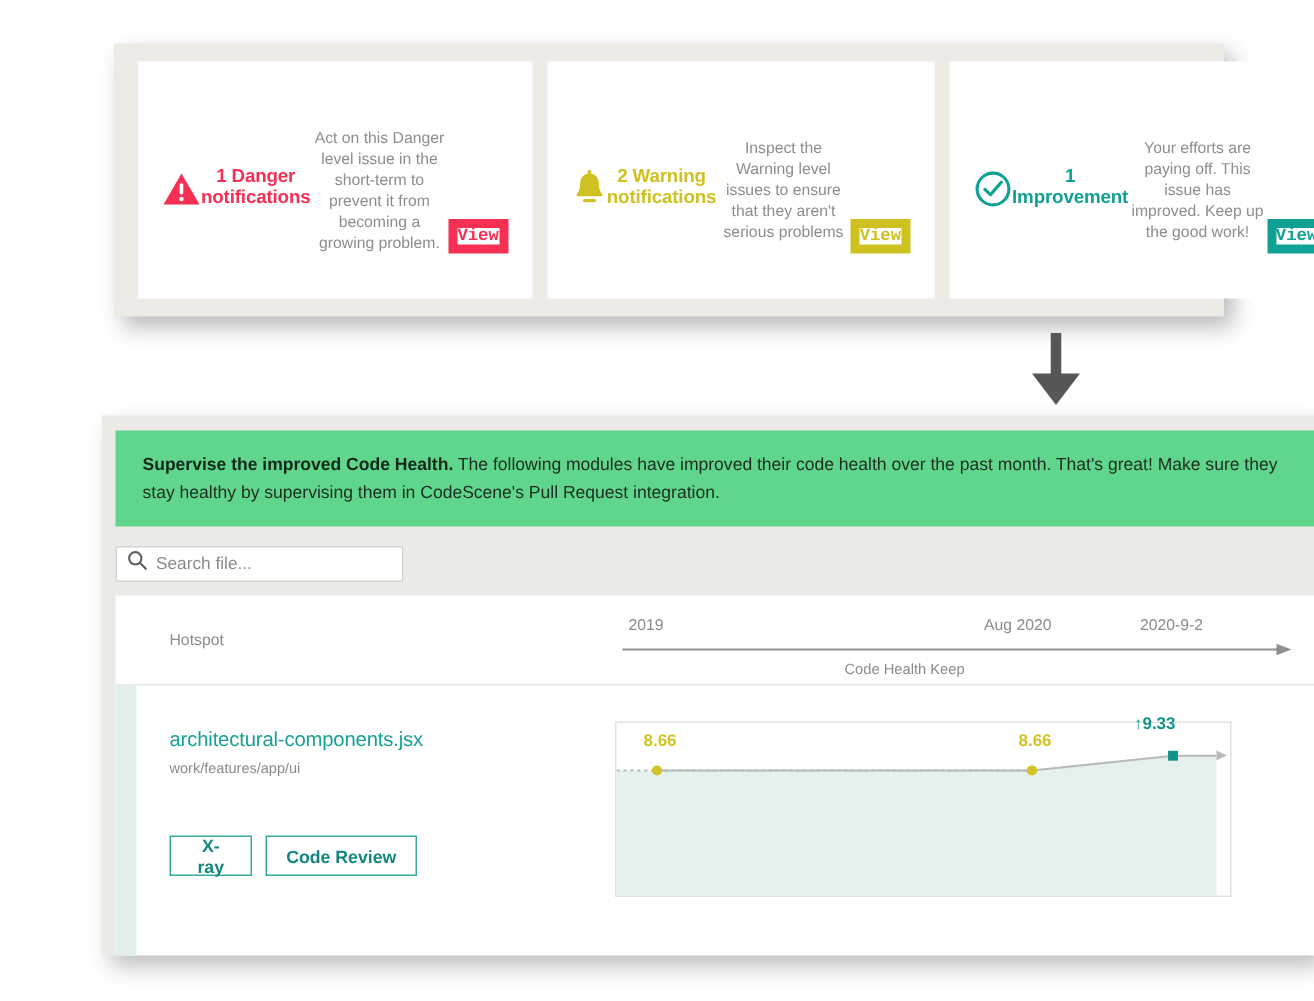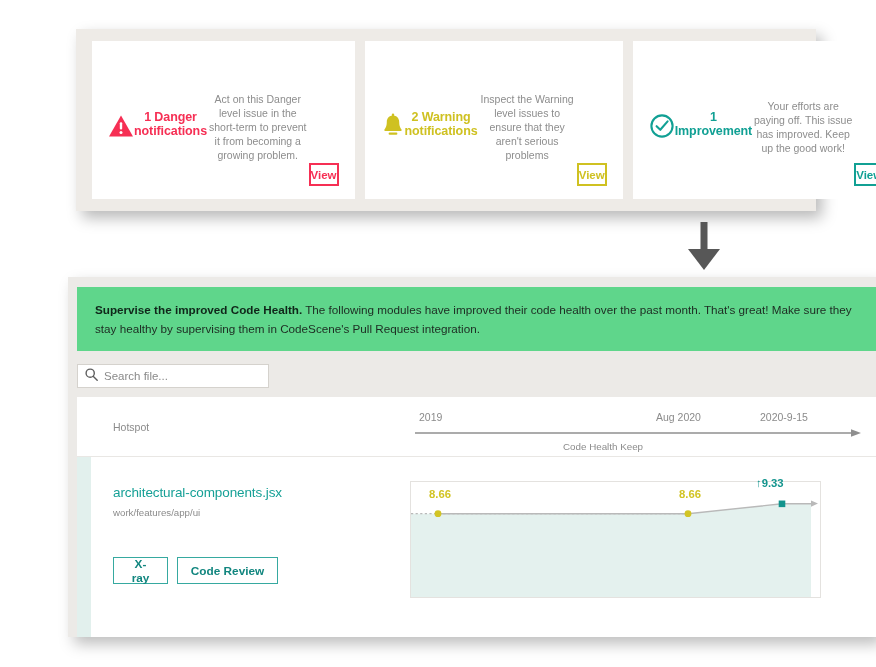--- a/index.html
+++ b/index.html
@@ -54,28 +54,28 @@
   }
   .notif-desc {
     font-size: 10.5px;
     line-height: 14px;
     color: #8d8d8d;
     text-align: center;
     max-width: 210px;
   }
   .notif-btn {
     margin-top: auto;
-    margin-bottom: 13px;
+    margin-bottom: 30px;
     width: 86px;
     height: 23px;
     background: #ffffff;
-    border: 2px solid #701a75;
+    border: 6px solid #701a75;
     font-size: 11.5px;
     font-weight: bold;
-    font-family: Liberation Sans, sans-serif;
+    font-family: Liberation Mono, monospace;
     display: flex;
     align-items: center;
     justify-content: center;
     box-sizing: border-box;
     cursor: pointer;
     padding: 0;
   }
   .card-danger .notif-title,
   .card-danger .notif-btn { color: #f62f54; }
   .card-danger .notif-btn { border-color: #f62f54; }
@@ -337,21 +337,21 @@
   </div>
 
   <div id="table-area">
 
     <div id="table-header">
       <div id="hotspot-label">Hotspot</div>
 
       <div id="trend-axis">
         <div class="axis-tick-label" style="left:6px;">2019</div>
         <div class="axis-tick-label" style="left:243px;">Aug 2020</div>
-        <div class="axis-tick-label" style="left:347px;">2020-9-15</div>
+        <div class="axis-tick-label" style="left:347px;">2020-9-2</div>
         <svg width="455" height="14" viewBox="0 0 455 14" style="position:absolute;left:0;top:30px;" aria-hidden="true">
           <line x1="2" y1="6" x2="440" y2="6" stroke="#8f8f8f" stroke-width="1.3"></line>
           <path d="M438 2.2 L448 6 L438 9.8 Z" fill="#8f8f8f"></path>
         </svg>
         <div id="axis-caption">Code Health Keep</div>
       </div>
     </div>
 
     <div id="data-row">
       <div id="row-accent"></div>

